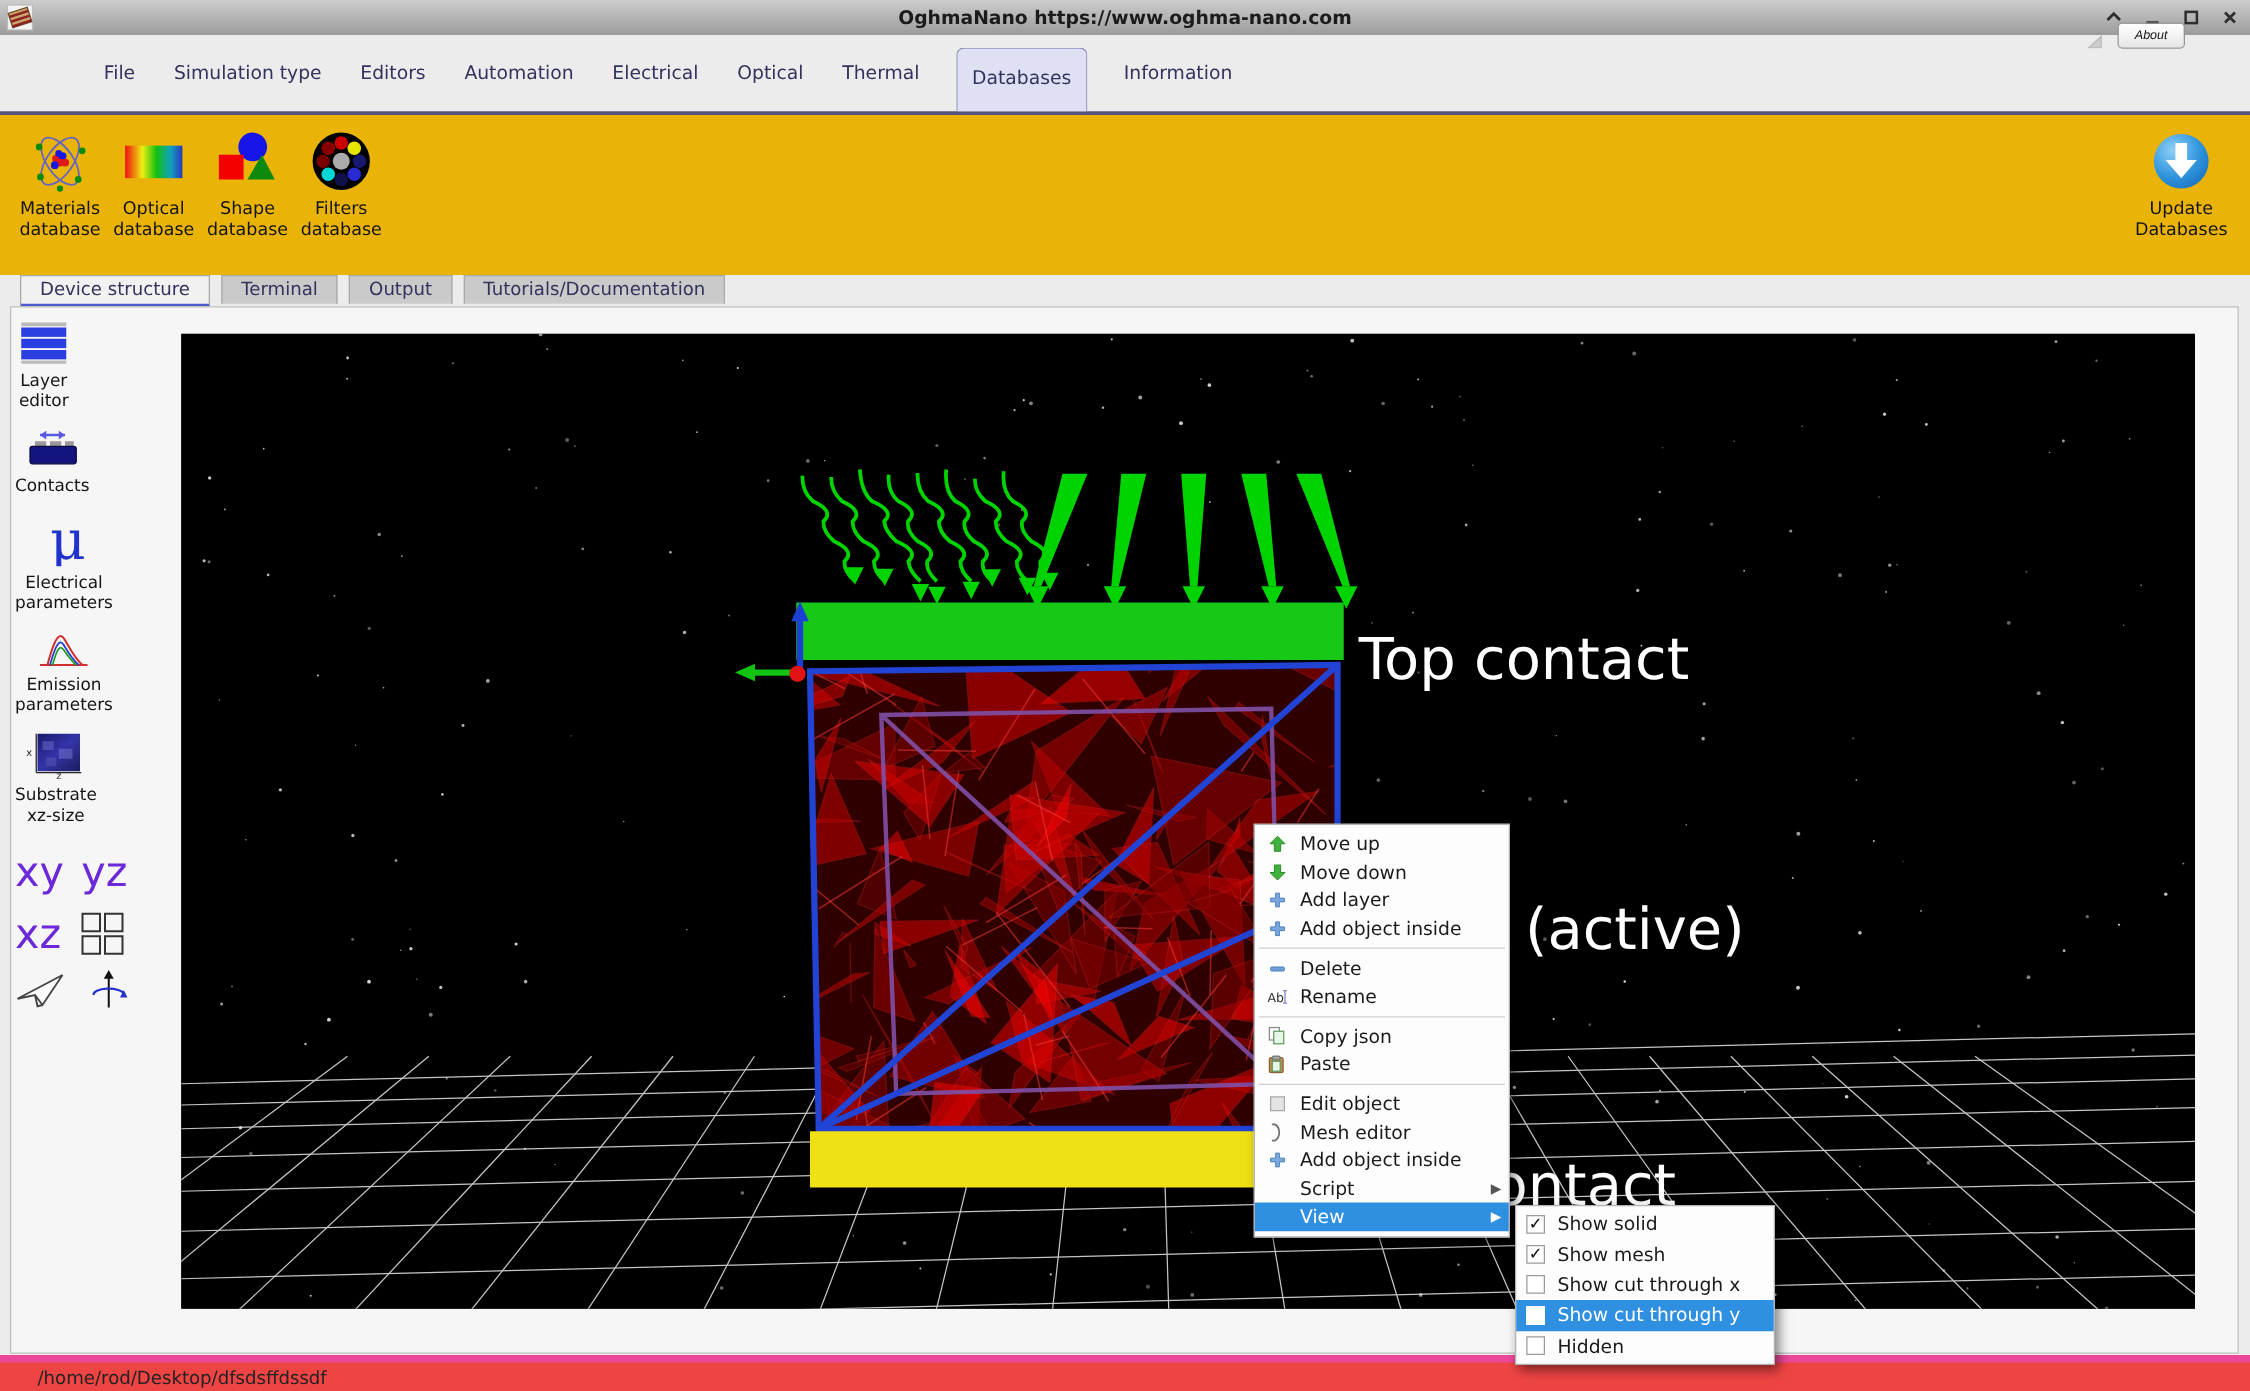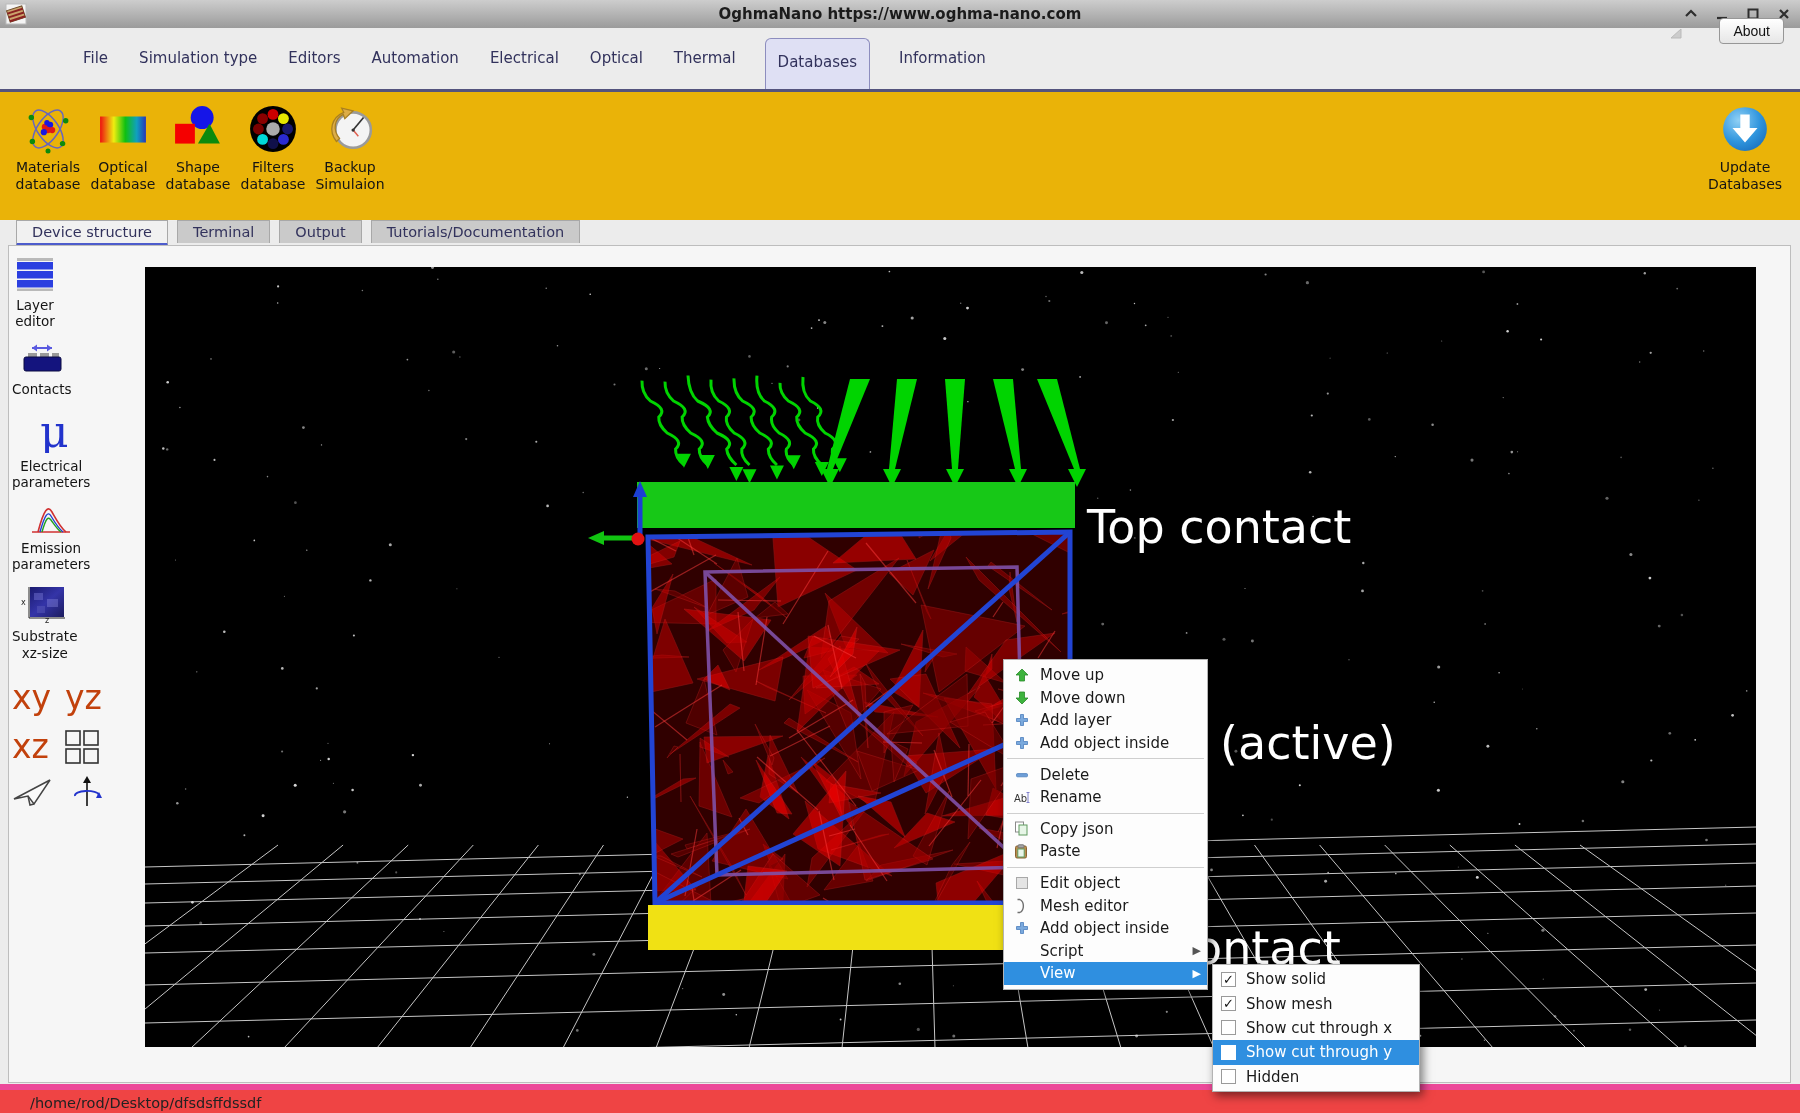--- a/index.html
+++ b/index.html
@@ -15,22 +15,22 @@
   .tb-controls{position:absolute;right:8px;top:0;height:28px;display:flex;gap:15px;align-items:center;}
   .tb-btn{width:16px;height:16px;display:flex;align-items:center;justify-content:center;cursor:default;}
 
   
   .menubar{position:absolute;left:0;top:28px;width:100%;height:64px;background:#ececec;
     border-bottom:3px solid #54547e;box-sizing:border-box;}
   .menubar-inner{display:flex;align-items:flex-end;height:100%;padding-left:46px;gap:27px;margin-left:35px;}
   .mb-item{font-size:15px;color:#32325c;padding:0 2px 22px 2px;white-space:nowrap;}
   .mb-item.active{background:#dfe0f4;border:1px solid #8d8dbe;border-bottom:none;
     border-radius:6px 6px 0 0;padding:14px 12px 18px 12px;margin-bottom:0;}
-  .about-btn{position:absolute;right:16px;top:18px;padding:4px 13px;font-size:14px;
-    background:linear-gradient(#ffffff,#e6e6e6);border:1px solid #979797;border-radius:4px;color:#111;}
+  .about-btn{position:absolute;right:52px;top:18px;padding:4px 13px;font-size:10px;
+    background:linear-gradient(#ffffff,#e6e6e6);border:1px solid #979797;border-radius:4px;color:#111;font-style:italic;}
   .grip{position:absolute;right:118px;top:28px;opacity:.7;}
 
   
   .toolbar{position:absolute;left:0;top:92px;width:100%;height:128px;background:#eab308;}
   .tool-btn{position:absolute;top:12px;width:92px;text-align:center;}
   .tool-btn svg{display:block;margin:0 auto;}
   .tool-label{font-size:14px;color:#141414;white-space:pre-line;line-height:1.18;margin-top:5px;}
 
   
   .tabbar{position:absolute;left:16px;top:220px;display:flex;gap:9px;height:26px;}
@@ -41,21 +41,21 @@
   
   .content-frame{position:absolute;left:8px;top:245px;width:1783px;height:838px;
     background:#f6f6f6;border:1px solid #bdbdbd;box-sizing:border-box;}
 
   
   .sidebar{position:absolute;left:12px;top:256px;width:130px;display:flex;flex-direction:column;
     align-items:flex-start;}
   .sb-item{display:flex;flex-direction:column;align-items:center;margin-bottom:13px;}
   .sb-label{font-size:13.5px;color:#141414;text-align:center;white-space:pre-line;line-height:1.2;margin-top:5px;}
   .sb-views{display:flex;gap:14px;align-items:center;margin:4px 0 6px 0;}
-  .sb-viewtext{font-size:33px;color:#c2410c;}
+  .sb-viewtext{font-size:33px;color:#6d28d9;}
 
   
   .viewport{position:absolute;left:145px;top:267px;width:1611px;height:780px;background:#000;}
   .viewport svg{display:block;}
 
   
   .context-menu{position:absolute;left:1003px;top:659px;width:203px;background:#fdfdfd;
     border:1px solid #b3b3b3;box-shadow:3px 4px 9px rgba(0,0,0,.5);padding:4px 0;z-index:10;}
   .cm-row{display:flex;align-items:center;height:22.6px;padding:0 6px 0 8px;font-size:15px;color:#1a1a1a;}
   .cm-row.hl{background:#2f8fe0;color:#fff;}
@@ -195,31 +195,20 @@
         <circle cx="24" cy="38" r="5.2" fill="#10104a"></circle>
           <circle cx="14" cy="34" r="5.2" fill="#00d8d8"></circle>
         <circle cx="10" cy="24" r="5.2" fill="#7a0000"></circle>
           <circle cx="14" cy="14" r="5.2" fill="#8a0000"></circle>
         <circle cx="24" cy="24" r="6.5" fill="#aaa"></circle>
       </svg>
       <div class="tool-label">Filters
 database</div>
     </div>
 
-    <div class="tool-btn" style="left:304px">
-      <svg width="50" height="50" viewBox="0 0 48 48">
-        <circle cx="27" cy="25" r="17" fill="#f4f4f4" stroke="#9a9a9a" stroke-width="2.5"></circle>
-        <line x1="27" y1="25" x2="37" y2="13" stroke="#333" stroke-width="1.6"></line>
-        <line x1="27" y1="25" x2="32" y2="31" stroke="#e06050" stroke-width="1.4"></line>
-        <circle cx="27" cy="25" r="1.6" fill="#333"></circle>
-        <path d="M11 36 C3 26 6 13 18 8 L16 4 L27 6.5 L19 14 L17.5 10 C9 14 7 25 14 33 Z" fill="#ddad46" stroke="#a87f20" stroke-width="1.2"></path>
-      </svg>
-      <div class="tool-label">Backup
-Simulaion</div>
-    </div>
 
     <div class="tool-btn" style="left:1699px">
       <svg width="50" height="50" viewBox="0 0 48 48">
         <defs>
             <radialGradient id="bluerad" cx="0.35" cy="0.3" r="0.9">
           <stop offset="0" stop-color="#8fd0f5"></stop>
               <stop offset="0.55" stop-color="#2e94dd"></stop>
           <stop offset="1" stop-color="#1565b5"></stop>
             </radialGradient>
           </defs>

